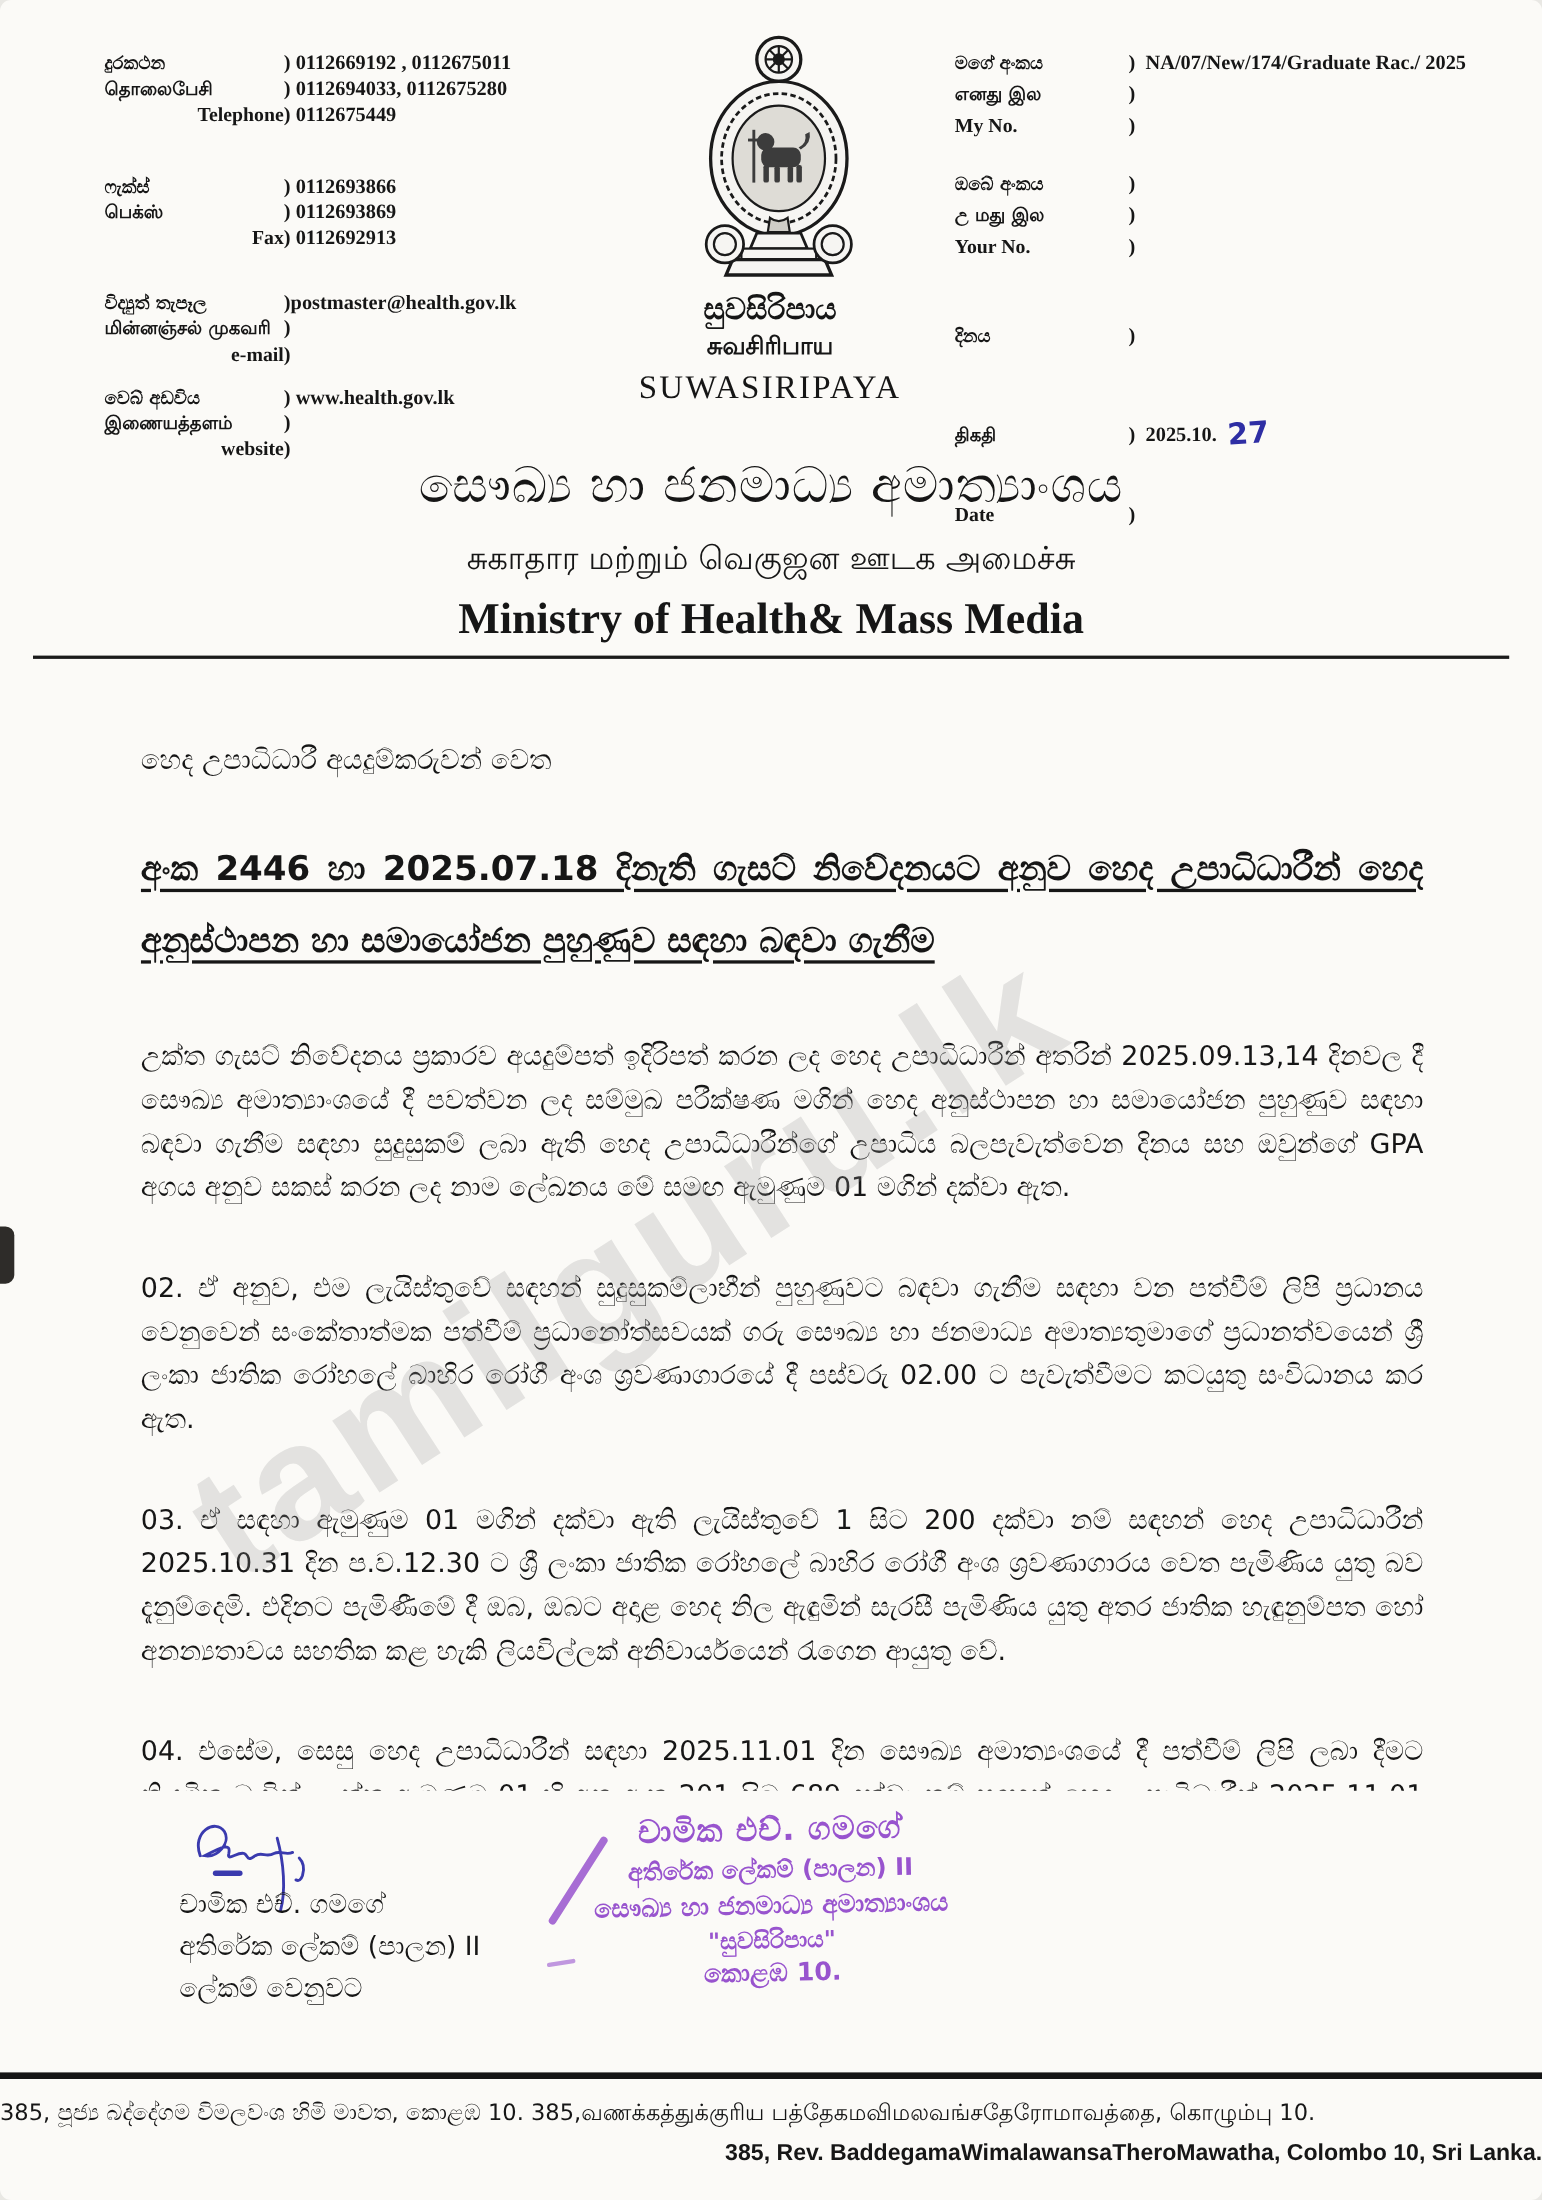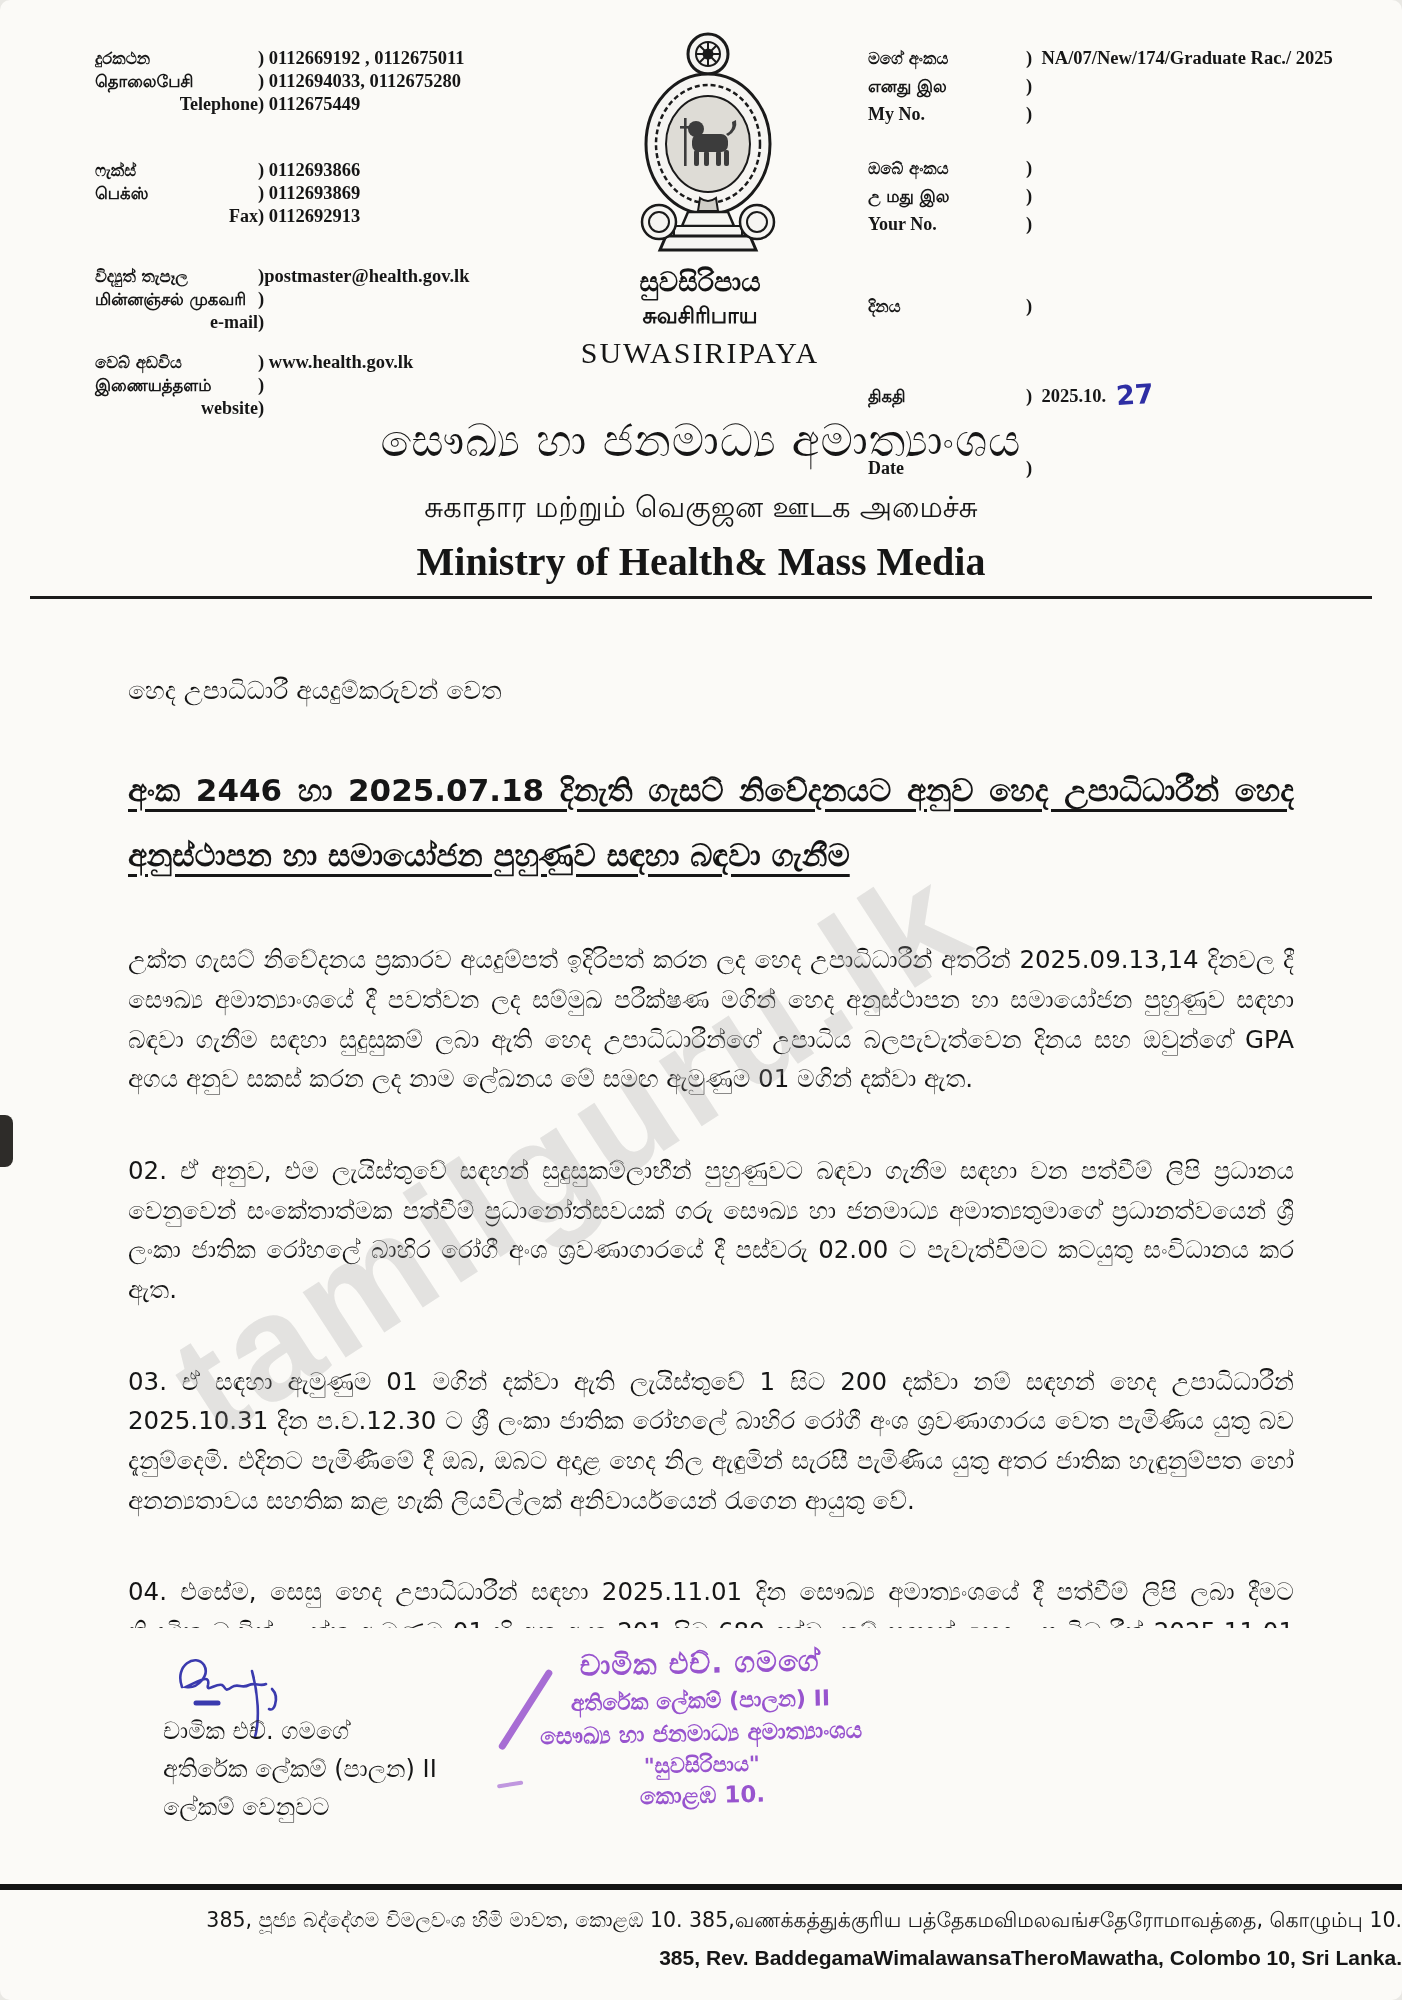--- a/index.html
+++ b/index.html
@@ -65,21 +65,21 @@
   }
   .stamp .l1{font-size:29px;font-weight:bold;letter-spacing:1px;margin-bottom:7px;}
   .stamp .l2{font-size:22px;font-weight:bold;margin-bottom:7px;}
   .stamp .l3{font-size:23px;font-weight:bold;margin-bottom:6px;}
   .stamp .l4{font-size:21px;font-weight:bold;margin-bottom:5px;}
   .stamp .l5{font-size:23px;font-weight:bold;}
   .stampslash{position:absolute;left:8px;top:18px;}
 
   
   .footrule{position:absolute;left:0;top:1884px;width:1402px;height:6px;background:#151515;}
-  .foot1{position:absolute;left:0;top:1908px;width:1402px;text-align:right;font-size:20.5px;}
+  .foot1{position:absolute;left:0;top:1908px;width:1402px;text-align:left;font-size:20.5px;}
   .foot2{position:absolute;left:0;top:1946px;width:1402px;text-align:right;font-size:21px;font-weight:bold;
          font-family:"Liberation Sans",sans-serif;}
 
   
   .watermark{
     position:absolute;left:235px;top:1300px;width:1100px;
     font-size:148px;font-weight:bold;color:rgba(150,150,150,0.24);
     transform:rotate(-33deg);transform-origin:left bottom;
     pointer-events:none;white-space:nowrap;letter-spacing:6px;
     font-family:"Liberation Sans",sans-serif;

